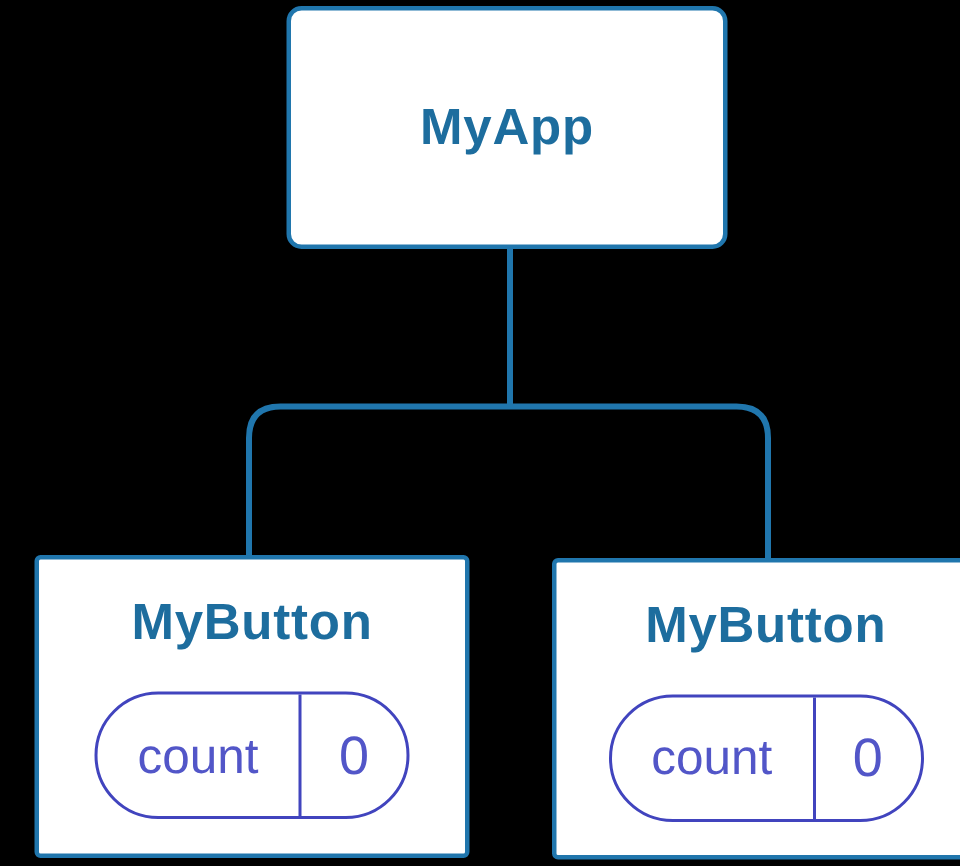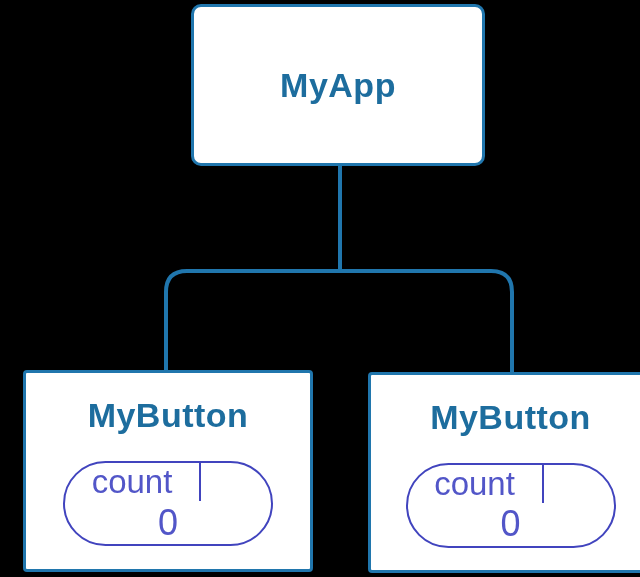--- a/index.html
+++ b/index.html
@@ -59,21 +59,20 @@
     letter-spacing: 0.5px;
     color: var(--node-text);
   }
   .state-pill {
     width: 210px; height: 85px;
     border: 2px solid var(--pill-border);
     border-radius: 43px;
     display: flex;
     align-items: stretch;
     background: var(--node-fill);
-    flex-direction: column;
   }
   .state-name {
     width: 136px;
     display: flex; align-items: center; justify-content: center;
     border-right: 2px solid var(--pill-border);
     font-size: 33px;
     color: var(--pill-text);
   }
   .state-value {
     flex: 1;

